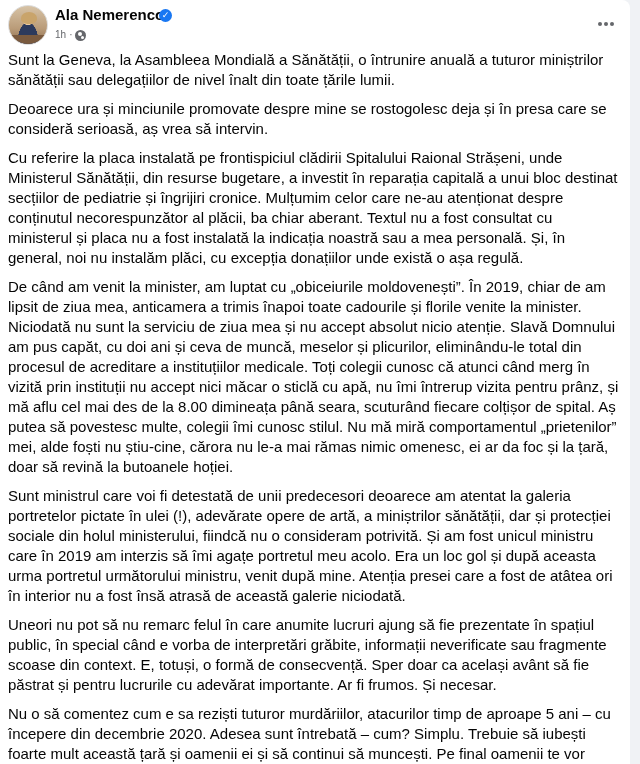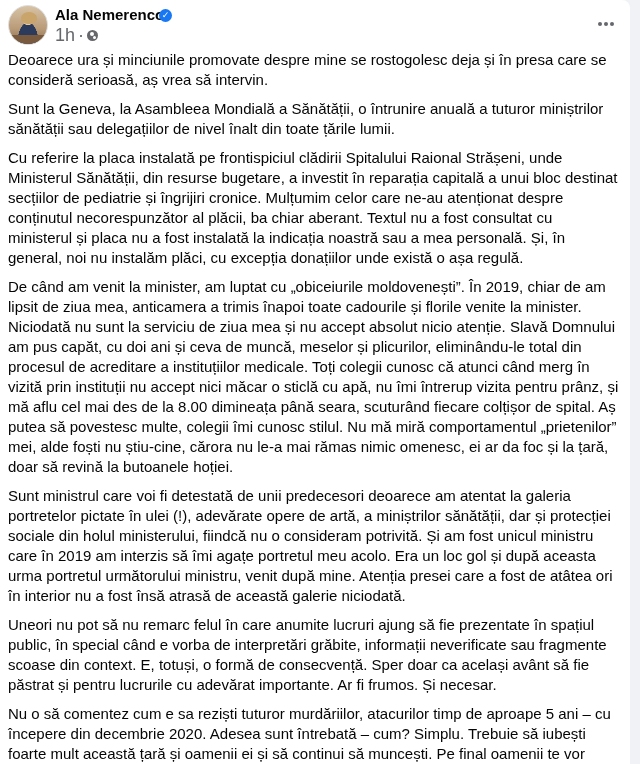--- a/index.html
+++ b/index.html
@@ -90,21 +90,21 @@
       color: #fff;
       font-size: 9px;
       line-height: 13px;
       text-align: center;
       font-weight: bold;
     }
     .meta {
       position: absolute;
       left: 55px;
       top: 27px;
-      font-size: 18px;
+      font-size: 10px;
       color: #65676b;
       line-height: 16px;
       display: flex;
       align-items: center;
     }
     .meta .sep {
       margin: 0 3px;
     }
     .globe-icon {
       display: inline-block;
@@ -192,22 +192,22 @@
     <div class="more-button">
       <div class="more-dots">
         <span></span>
           <span></span>
           <span></span>
       </div>
     </div>
   </div>
 
   <div class="post-body">
+    <p>Sunt la Geneva, la Asambleea Mondială a Sănătății, o întrunire anuală a tuturor miniștrilor sănătății sau delegațiilor de nivel înalt din toate țările lumii.</p>
     <p>Deoarece ura și minciunile promovate despre mine se rostogolesc deja și în presa care se consideră serioasă, aș vrea să intervin.</p>
-    <p>Sunt la Geneva, la Asambleea Mondială a Sănătății, o întrunire anuală a tuturor miniștrilor sănătății sau delegațiilor de nivel înalt din toate țările lumii.</p>
     <p>Cu referire la placa instalată pe frontispiciul clădirii Spitalului Raional Strășeni, unde Ministerul Sănătății, din resurse bugetare, a investit în reparația capitală a unui bloc destinat secțiilor de pediatrie și îngrijiri cronice. Mulțumim celor care ne-au atenționat despre conținutul necorespunzător al plăcii, ba chiar aberant. Textul nu a fost consultat cu ministerul și placa nu a fost instalată la indicația noastră sau a mea personală. Și, în general, noi nu instalăm plăci, cu excepția donațiilor unde există o așa regulă.</p>
     <p>De când am venit la minister, am luptat cu „obiceiurile moldovenești”. În 2019, chiar de am lipsit de ziua mea, anticamera a trimis înapoi toate cadourile și florile venite la minister. Niciodată nu sunt la serviciu de ziua mea și nu accept absolut nicio atenție. Slavă Domnului am pus capăt, cu doi ani și ceva de muncă, meselor și plicurilor, eliminându-le total din procesul de acreditare a instituțiilor medicale. Toți colegii cunosc că atunci când merg în vizită prin instituții nu accept nici măcar o sticlă cu apă, nu îmi întrerup vizita pentru prânz, și mă aflu cel mai des de la 8.00 dimineața până seara, scuturând fiecare colțișor de spital. Aș putea să povestesc multe, colegii îmi cunosc stilul. Nu mă miră comportamentul „prietenilor” mei, alde foști nu știu-cine, cărora nu le-a mai rămas nimic omenesc, ei ar da foc și la țară, doar să revină la butoanele hoției.</p>
     <p>Sunt ministrul care voi fi detestată de unii predecesori deoarece am atentat la galeria portretelor pictate în ulei (!), adevărate opere de artă, a miniștrilor sănătății, dar și protecției sociale din holul ministerului, fiindcă nu o consideram potrivită. Și am fost unicul ministru care în 2019 am interzis să îmi agațe portretul meu acolo. Era un loc gol și după aceasta urma portretul următorului ministru, venit după mine. Atenția presei care a fost de atâtea ori în interior nu a fost însă atrasă de această galerie niciodată.</p>
     <p>Uneori nu pot să nu remarc felul în care anumite lucruri ajung să fie prezentate în spațiul public, în special când e vorba de interpretări grăbite, informații neverificate sau fragmente scoase din context. E, totuși, o formă de consecvență. Sper doar ca același avânt să fie păstrat și pentru lucrurile cu adevărat importante. Ar fi frumos. Și necesar.</p>
     <p>Nu o să comentez cum e sa reziști tuturor murdăriilor, atacurilor timp de aproape 5 ani – cu începere din decembrie 2020. Adesea sunt întrebată – cum? Simplu. Trebuie să iubești foarte mult această țară și oamenii ei și să continui să muncești. Pe final oamenii te vor judeca după rezultate, nu după numărul pietrelor aruncate în tine de către cei care nu produc nimic altceva decât gălăgie, multă gălăgie.</p>
 
   </div>
 </div>
 <div class="scrollbar-track"></div>
 

